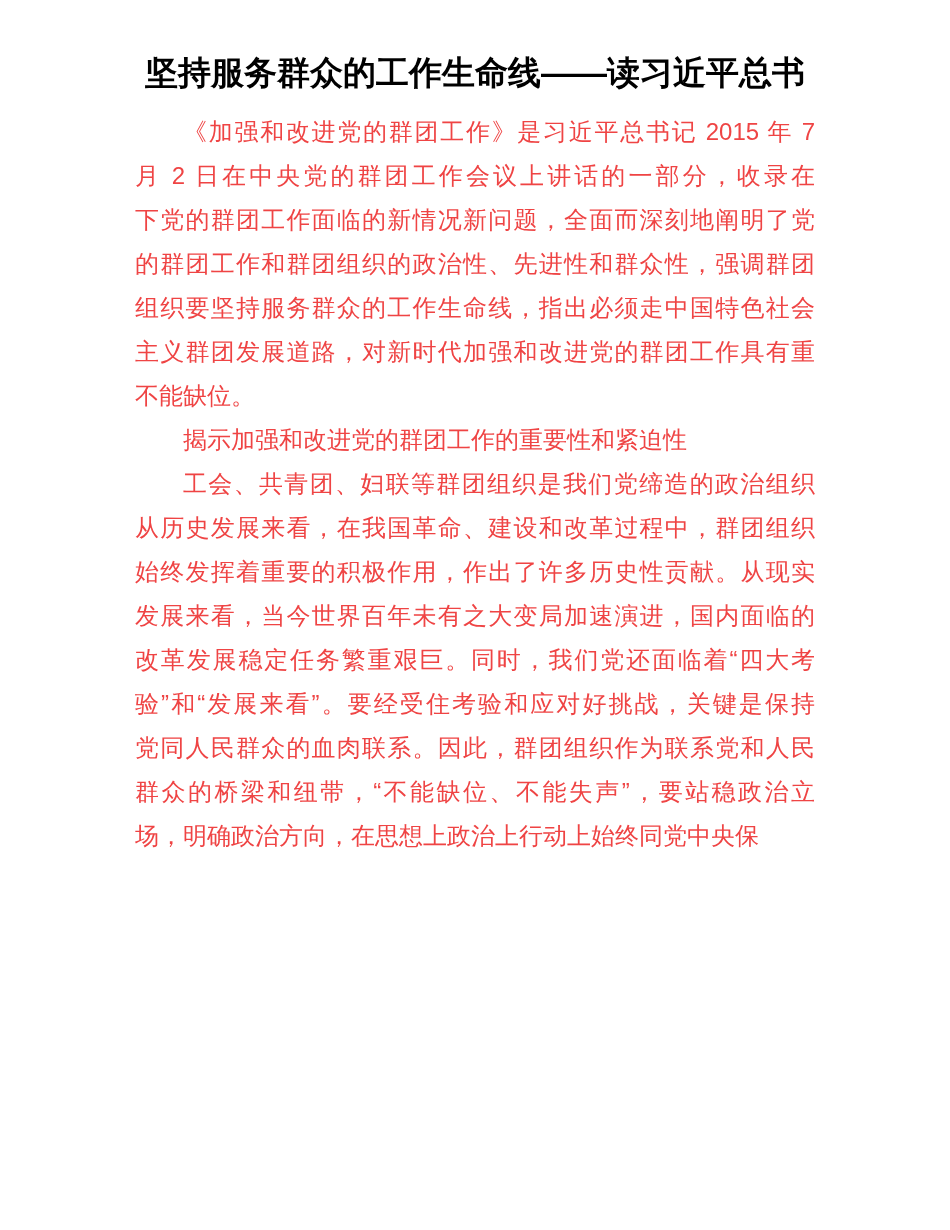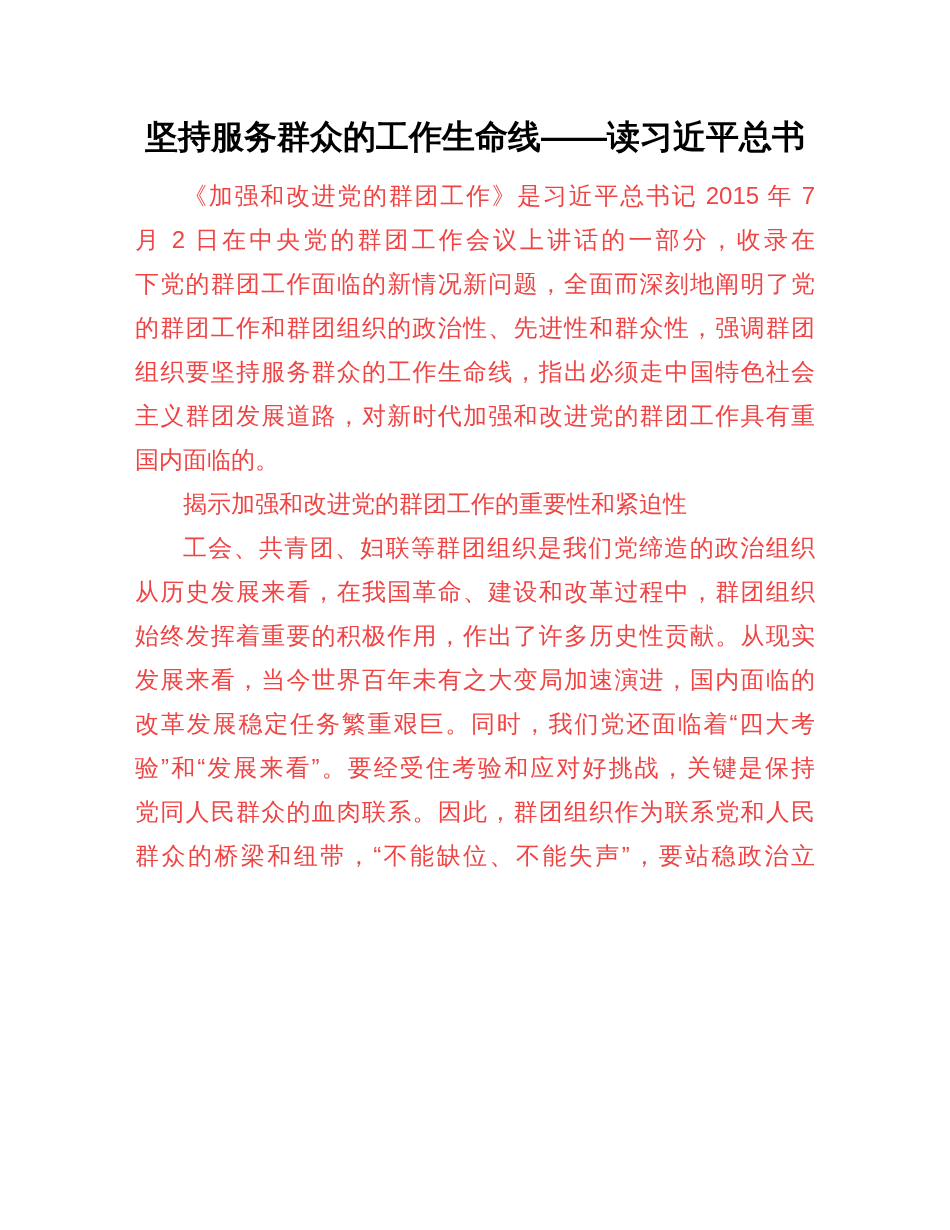--- a/index.html
+++ b/index.html
@@ -11,21 +11,21 @@
     width: 950px;
     height: 1230px;
     overflow: hidden;
     font-family: "Liberation Sans", sans-serif;
     color: #000000;
   }
   .page {
     box-sizing: border-box;
     width: 950px;
     height: 1230px;
-    padding: 112px 135px 0 135px;
+    padding: 48px 135px 0 135px;
     background: #ffffff;
   }
   .doc-title {
     margin: 0 0 12px 0;
     font-size: 33px;
     font-weight: 700;
     line-height: 50px;
     text-align: center;
   }
   .title-line {
@@ -60,29 +60,30 @@
       <div class="title-line">坚持服务群众的工作生命线——读习近平总书</div>
     </h1>
   <div class="content">
       <div class="block paragraph">
         <div class="line indent">《加强和改进党的群团工作》是习近平总书记 2015 年 7</div>
         <div class="line">月 2 日在中央党的群团工作会议上讲话的一部分，收录在</div>
         <div class="line">下党的群团工作面临的新情况新问题，全面而深刻地阐明了党</div>
         <div class="line">的群团工作和群团组织的政治性、先进性和群众性，强调群团</div>
         <div class="line">组织要坚持服务群众的工作生命线，指出必须走中国特色社会</div>
         <div class="line">主义群团发展道路，对新时代加强和改进党的群团工作具有重</div>
-        <div class="line last">国内面临的。</div>
+        <div class="line last">不能缺位。</div>
       </div>
       <div class="block subheading">
         <div class="line indent last">揭示加强和改进党的群团工作的重要性和紧迫性</div>
       </div>
       <div class="block paragraph">
         <div class="line indent">工会、共青团、妇联等群团组织是我们党缔造的政治组织</div>
         <div class="line">从历史发展来看，在我国革命、建设和改革过程中，群团组织</div>
         <div class="line">始终发挥着重要的积极作用，作出了许多历史性贡献。从现实</div>
         <div class="line">发展来看，当今世界百年未有之大变局加速演进，国内面临的</div>
         <div class="line">改革发展稳定任务繁重艰巨。同时，我们党还面临着“四大考</div>
         <div class="line">验”和“发展来看”。要经受住考验和应对好挑战，关键是保持</div>
         <div class="line">党同人民群众的血肉联系。因此，群团组织作为联系党和人民</div>
         <div class="line">群众的桥梁和纽带，“不能缺位、不能失声”，要站稳政治立</div>
+        <div class="line last">场，明确政治方向，在思想上政治上行动上始终同党中央保</div>
       </div>
     </div>
 </div>
 
 </body></html>

